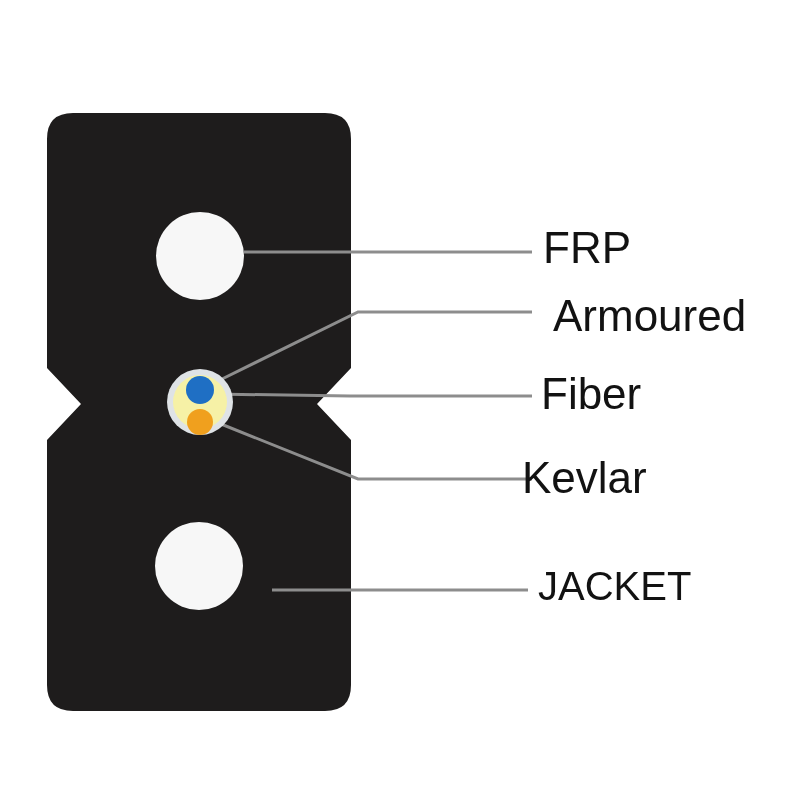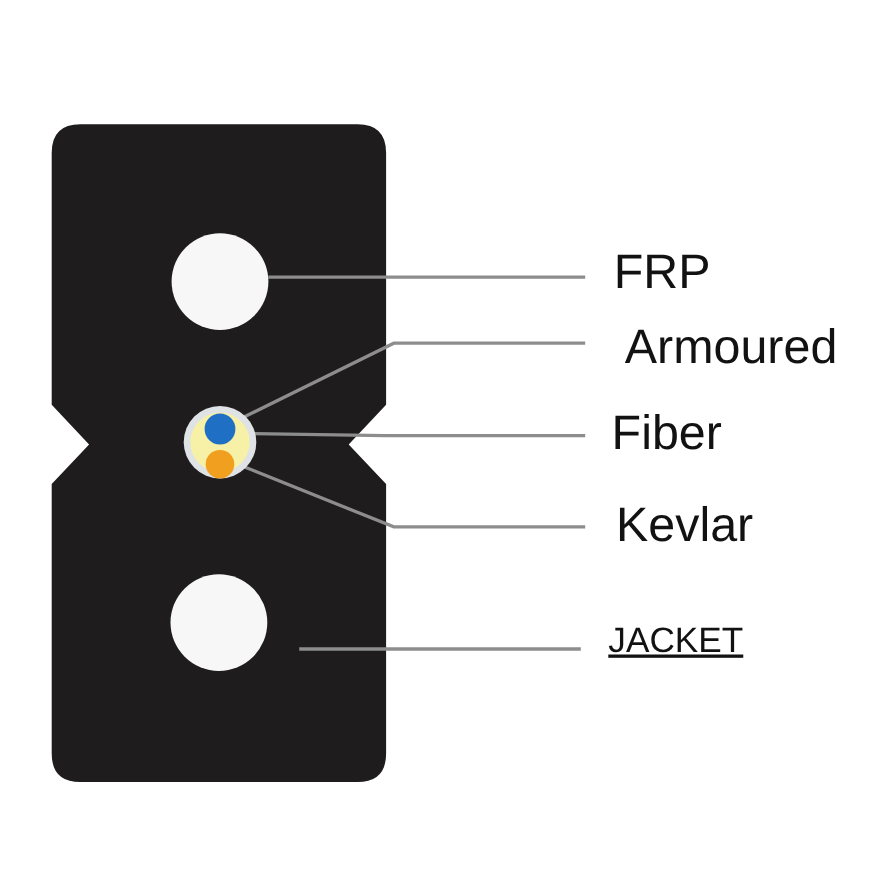--- a/index.html
+++ b/index.html
@@ -24,27 +24,26 @@
     width: 800px;
     height: 800px;
   }
   .label-text {
     position: absolute;
     font-family: "Liberation Sans", sans-serif;
     font-weight: 400;
     color: #121212;
     white-space: nowrap;
     line-height: 1;
-    margin-left: 15px;
   }
   #label-frp      { left: 543px; top: 226px; font-size: 44px; }
   #label-armoured { left: 553px; top: 294px; font-size: 44px; text-align: right; }
   #label-fiber    { left: 541px; top: 372px; font-size: 44px; text-align: right; }
-  #label-kevlar   { left: 545px; top: 456px; font-size: 44px; }
-  #label-jacket   { left: 538px; top: 566px; font-size: 32px; text-decoration: underline; }
+  #label-kevlar   { left: 522px; top: 456px; font-size: 44px; }
+  #label-jacket   { left: 538px; top: 566px; font-size: 40px; }
 </style>
 </head>
 <body>
 
 <div id="diagram-root">
 
   <svg id="diagram-svg" viewBox="0 0 800 800" xmlns="http://www.w3.org/2000/svg">
 
     <path id="jacket-body" fill="#1e1c1c" d="M 73 113
              L 325 113

